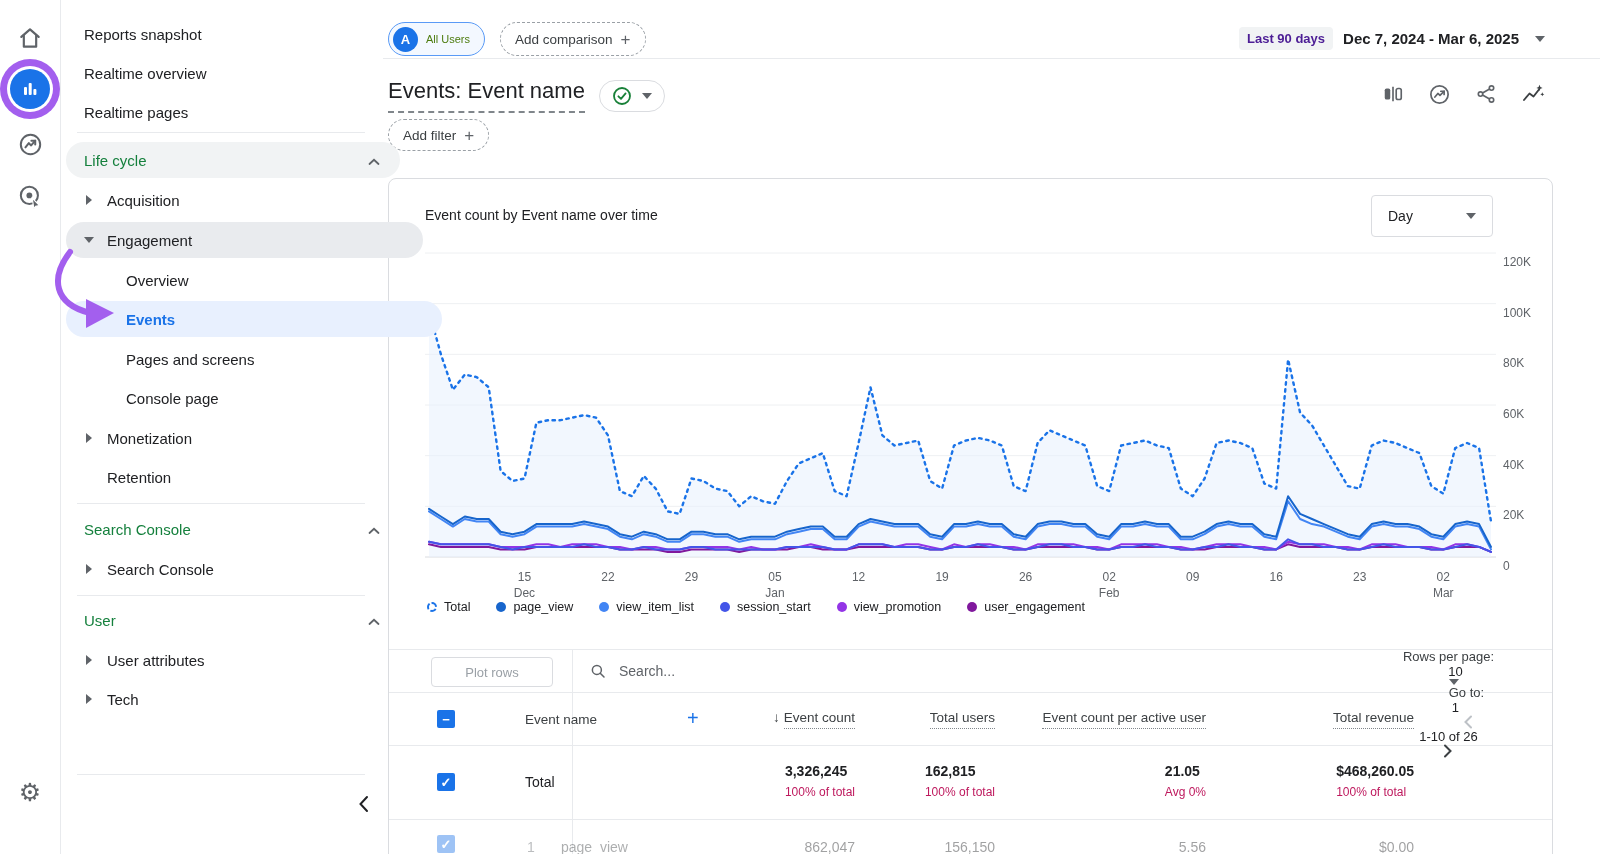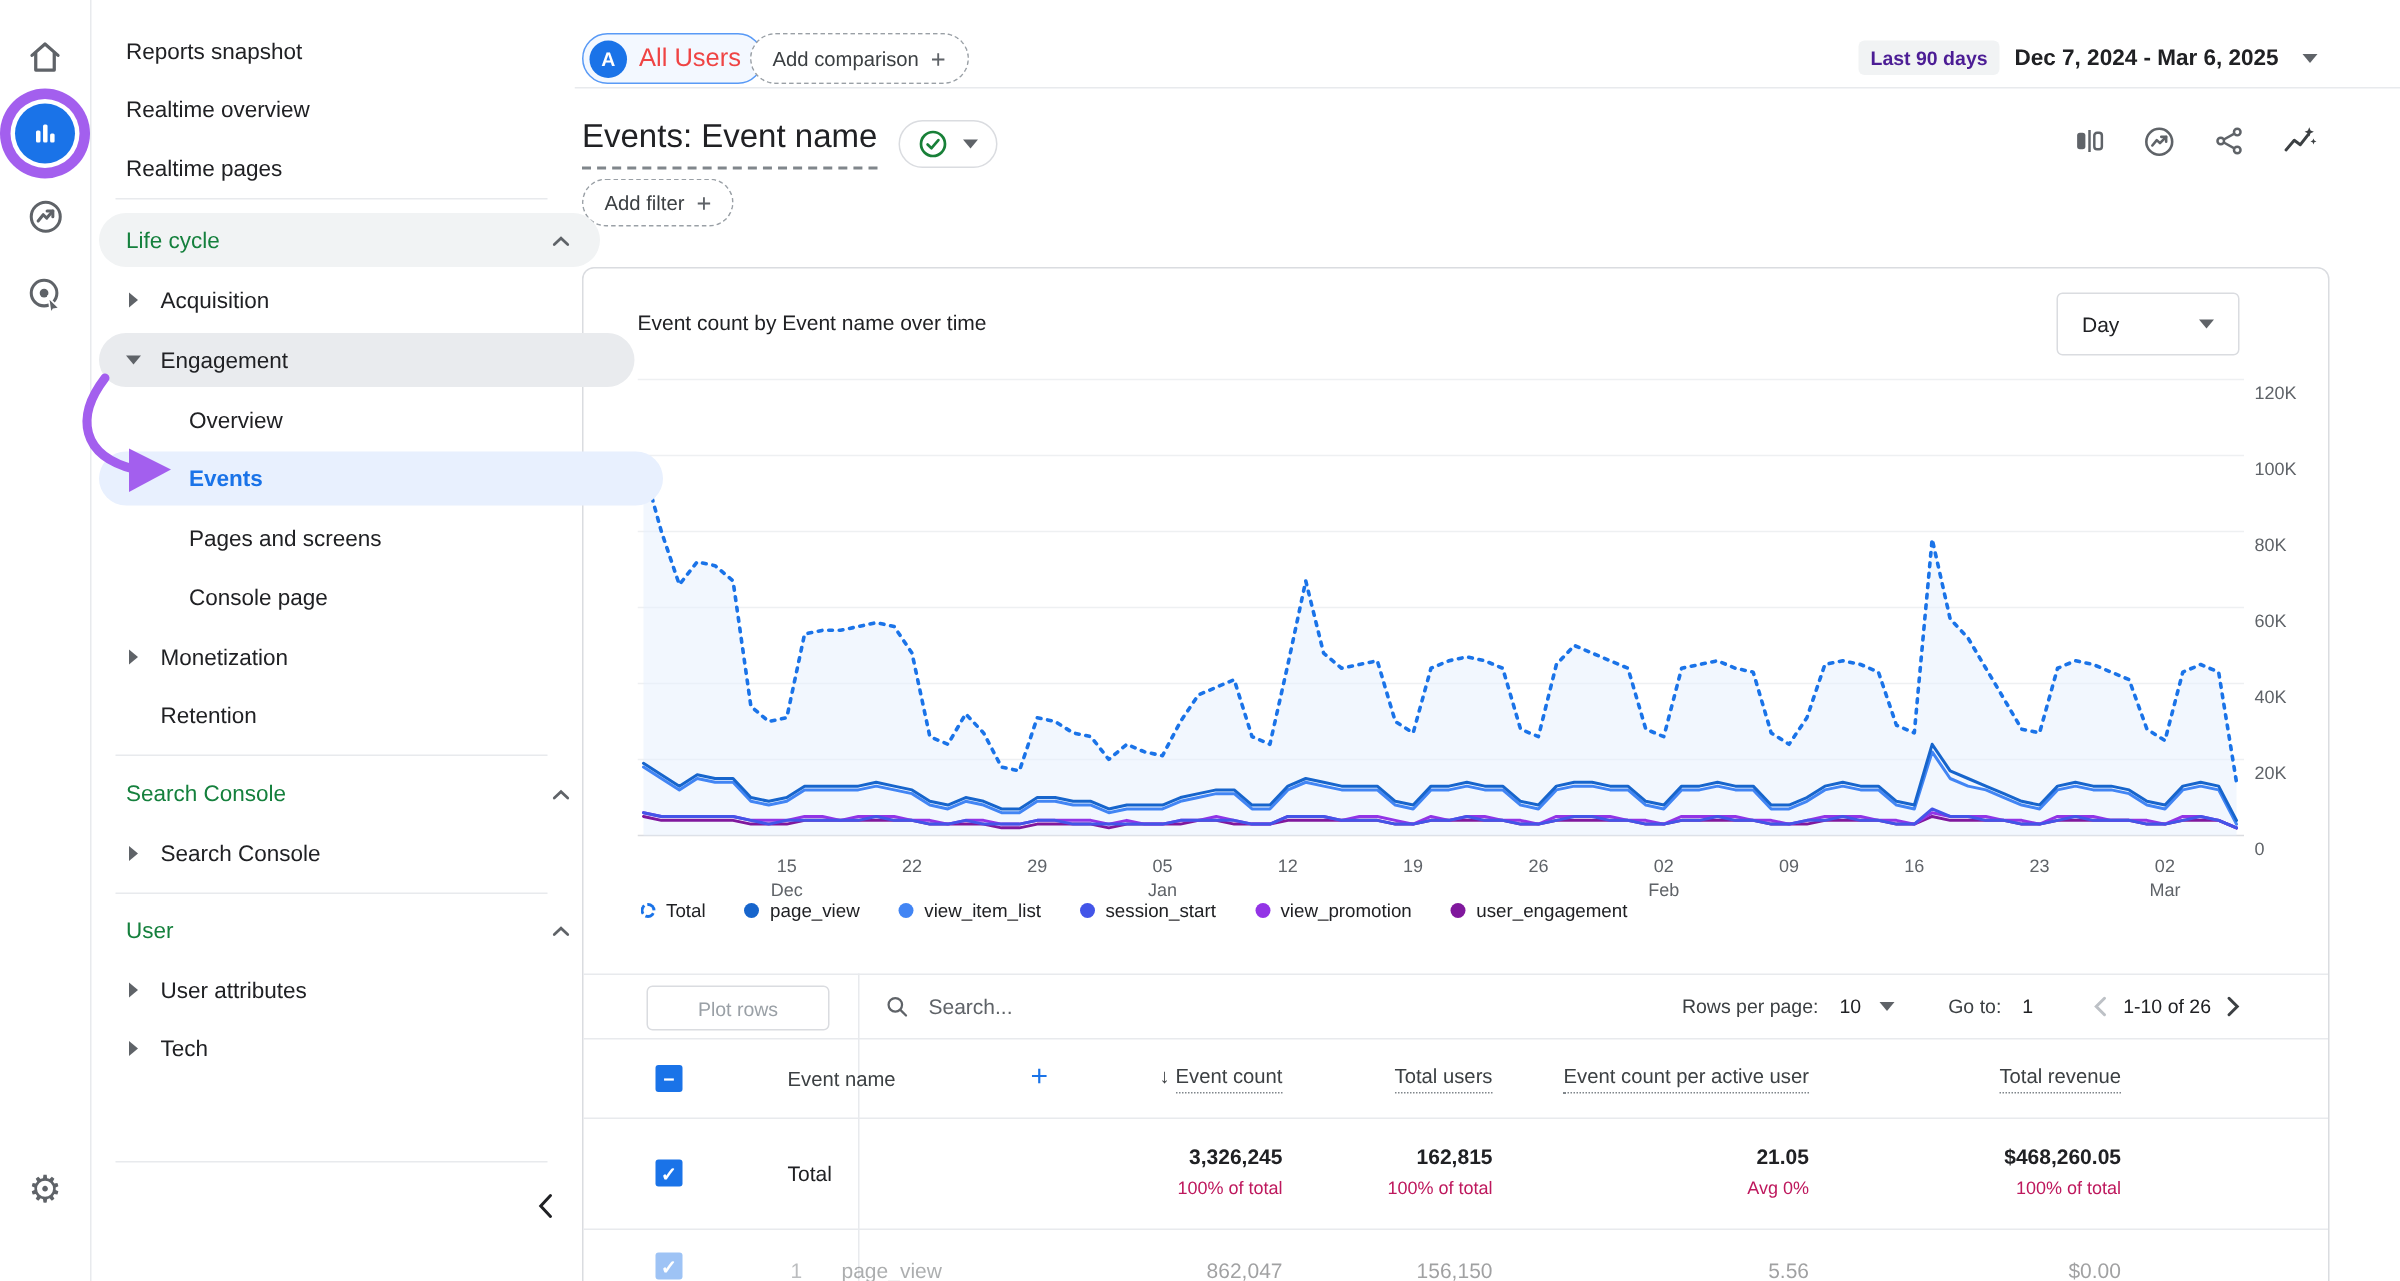--- a/index.html
+++ b/index.html
@@ -57,27 +57,27 @@
   .leg-item{display:flex;align-items:center;gap:7px;cursor:pointer;}
   .legend-dot{width:10px;height:10px;border-radius:50%;box-sizing:border-box;}
   .hline{position:absolute;left:0;width:100%;height:1px;background:#e8eaed;}
   .vline{position:absolute;left:183px;top:470px;bottom:0;width:1px;background:#e8eaed;}
   
   .plot-rows{position:absolute;left:42px;top:478px;width:120px;height:28px;border:1px solid #dadce0;border-radius:4px;
     display:flex;align-items:center;justify-content:center;font-size:13px;color:#9aa0a6;background:#fff;cursor:default;}
   .search-wrap{position:absolute;left:200px;top:470px;height:43px;display:flex;align-items:center;gap:10px;}
   .search-input{border:none;outline:none;font-size:14px;color:#202124;width:200px;font-family:"Liberation Sans",sans-serif;}
   .search-input::placeholder{color:#5f6368;}
-  .pagin{position:absolute;right:58px;top:470px;height:43px;display:flex;align-items:center;font-size:13px;color:#3c4043;}
+  .pagin{position:absolute;right:58px;top:470px;height:43px;display:flex;align-items:center;font-size:13px;color:#3c4043;flex-direction:column;}
   .pg-val{color:#202124;}
   
   .cbox{width:18px;height:18px;border-radius:2px;background:#1a73e8;color:#fff;display:flex;align-items:center;justify-content:center;
     font-size:13px;font-weight:bold;cursor:pointer;}
   .th-dotted{border-bottom:1px dotted #80868b;padding-bottom:3px;cursor:pointer;}
-  .m-col{position:absolute;text-align:right;}
+  .m-col{position:absolute;text-align:left;}
   .m1{right:697px;} .m2{right:557px;} .m3{right:346px;} .m4{right:138px;margin-left:27px;}
   .th{font-size:13.5px;color:#3c4043;}
   .val-main{font-size:14px;font-weight:bold;color:#202124;}
   .val-sub{font-size:12px;color:#be185d;margin-top:6px;}
   .fade-row{opacity:0.42;}
   svg text{font-family:"Liberation Sans",sans-serif;}
 </style>
 </head>
 <body>
 
@@ -209,21 +209,21 @@
   </div>
 </div>
 
 <svg class="annot" style="left:42px;top:246px;" width="104" height="92" viewBox="0 0 104 92">
   <path d="M 28,6 C 8,32 12,58 48,67" fill="none" stroke="#a35fee" stroke-width="6" stroke-linecap="round"></path>
   <polygon points="44,53 44,82 72,67" fill="#a35fee"></polygon>
 </svg>
 
 <div class="chip-allusers">
   <span class="a-circle">A</span>
-  <span style="font-size:17px;color:#ef4444;">All Users</span>
+  <span style="font-size:11px;color:#4d7c0f;">All Users</span>
 </div>
 <div class="chip-dashed abs" style="left:500px;top:22px;">
   <span>Add comparison</span>
   <span class="plus">+</span>
 </div>
 <div class="abs" style="top:27px;right:55px;display:flex;align-items:center;gap:10px;">
   <span class="date-preset">Last 90 days</span>
   <span class="date-range">Dec 7, 2024 - Mar 6, 2025</span>
   <span class="caret" style="margin-left:6px;"></span>
 </div>

